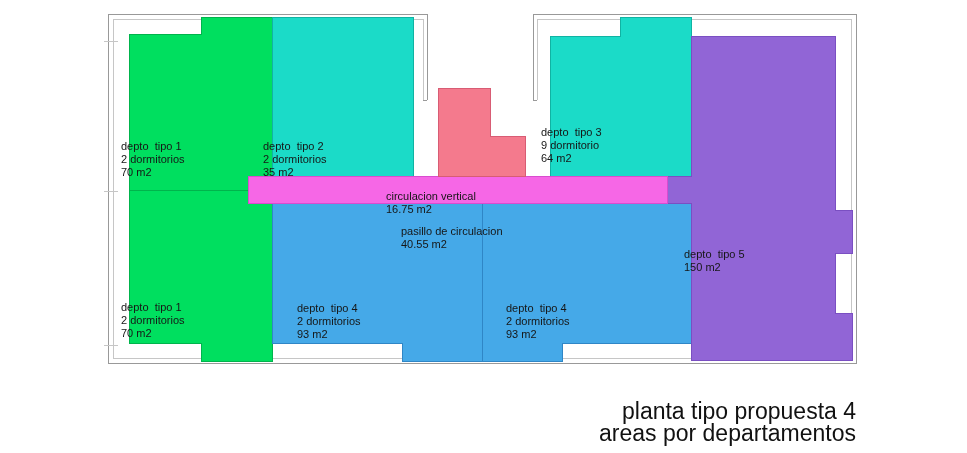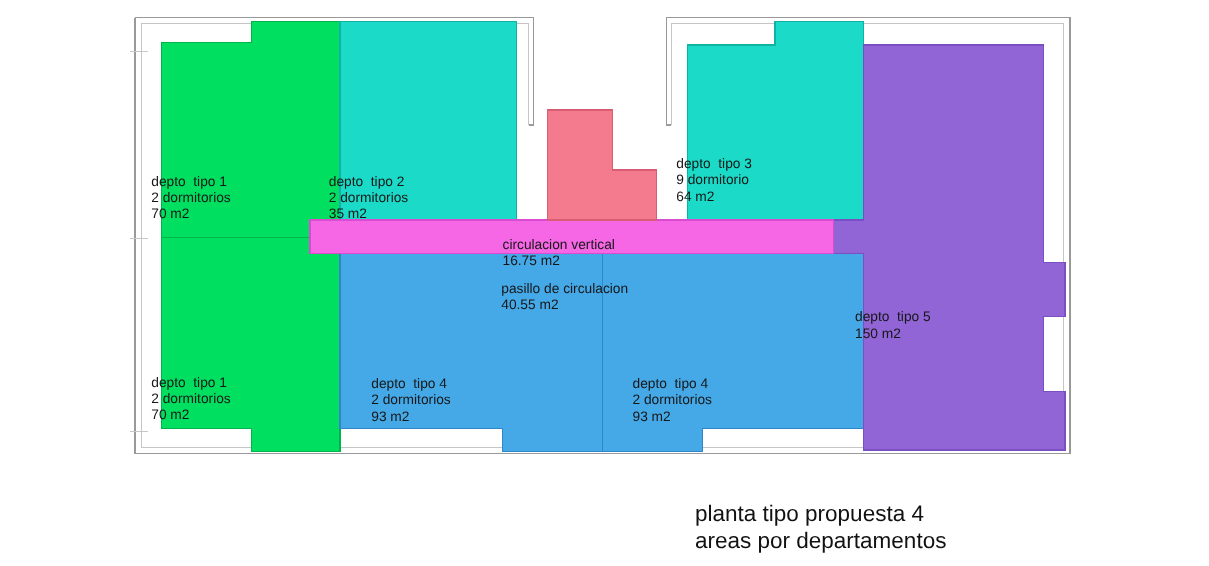--- a/index.html
+++ b/index.html
@@ -28,22 +28,22 @@
     line-height:13px;
     color:#161616;
     width:160px;
     pointer-events:none;
     margin-top:48px;
   }
   .label div{white-space:pre;}
   .title{
     position:absolute;
     transform:translate(-50%,-50%);
-    text-align:left;
-    font-size:18px;
+    text-align:right;
+    font-size:23px;
     line-height:21.5px;
     color:#111111;
     width:300px;
   }
 </style>
 </head>
 <body>
 
 <div class="canvas">
 
@@ -78,21 +78,21 @@
     <div>2 dormitorios</div>
     <div>35 m2</div>
   </div>
 
   <div class="label" style="left:621px;top:97px">
     <div>depto  tipo 3</div>
     <div>9 dormitorio</div>
     <div>64 m2</div>
   </div>
 
-  <div class="label" style="left:482px;top:155px">
+  <div class="label" style="left:466px;top:155px">
     <div>circulacion vertical</div>
     <div>16.75 m2</div>
   </div>
 
   <div class="label" style="left:481px;top:190px">
     <div>pasillo de circulacion</div>
     <div>40.55 m2</div>
   </div>
 
   <div class="label" style="left:201px;top:272px">

